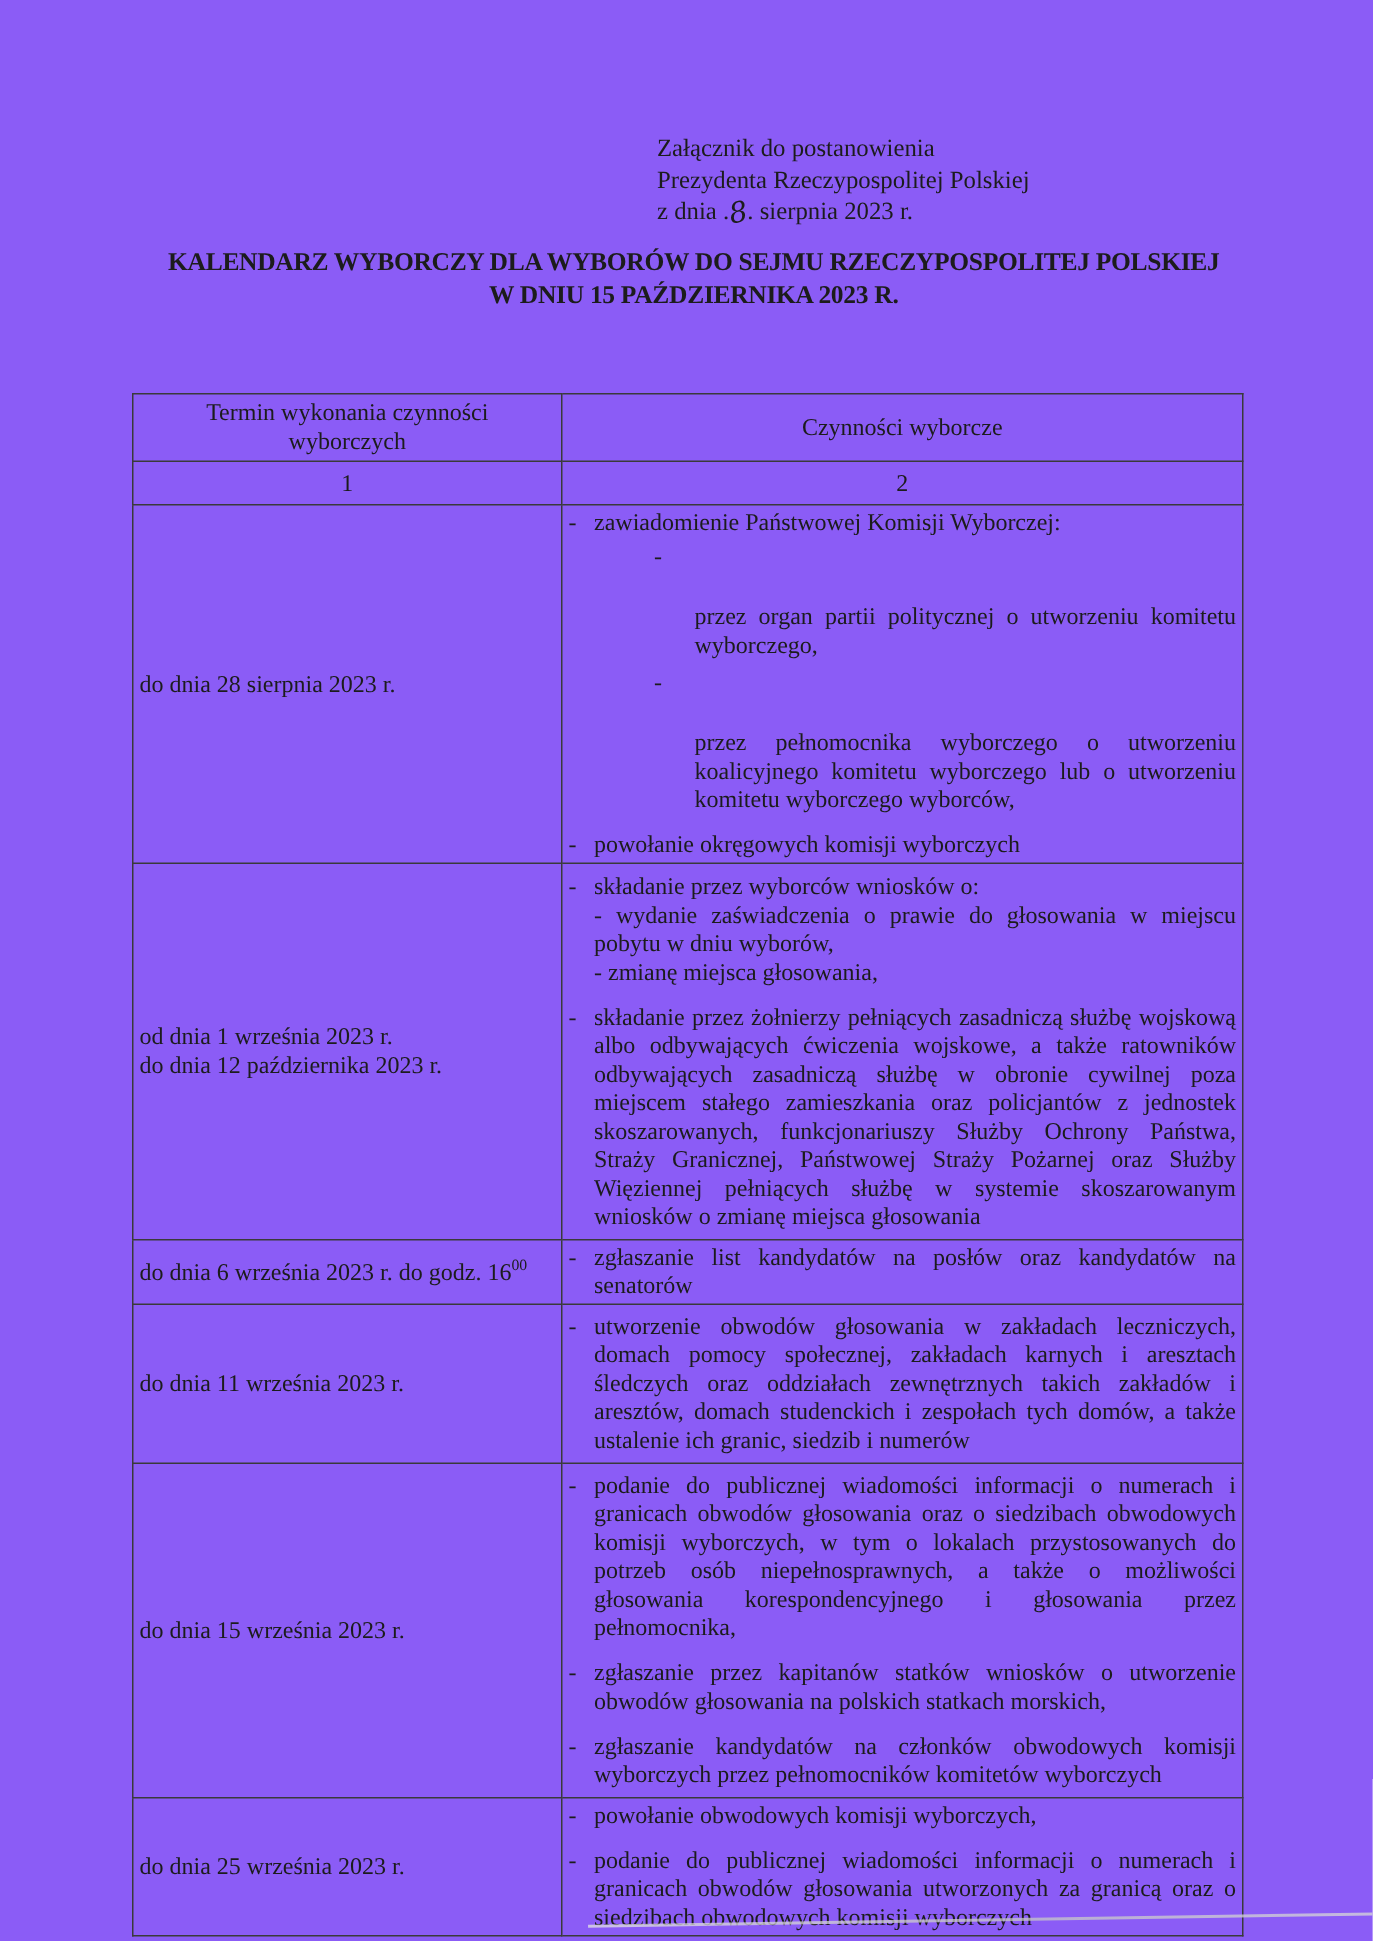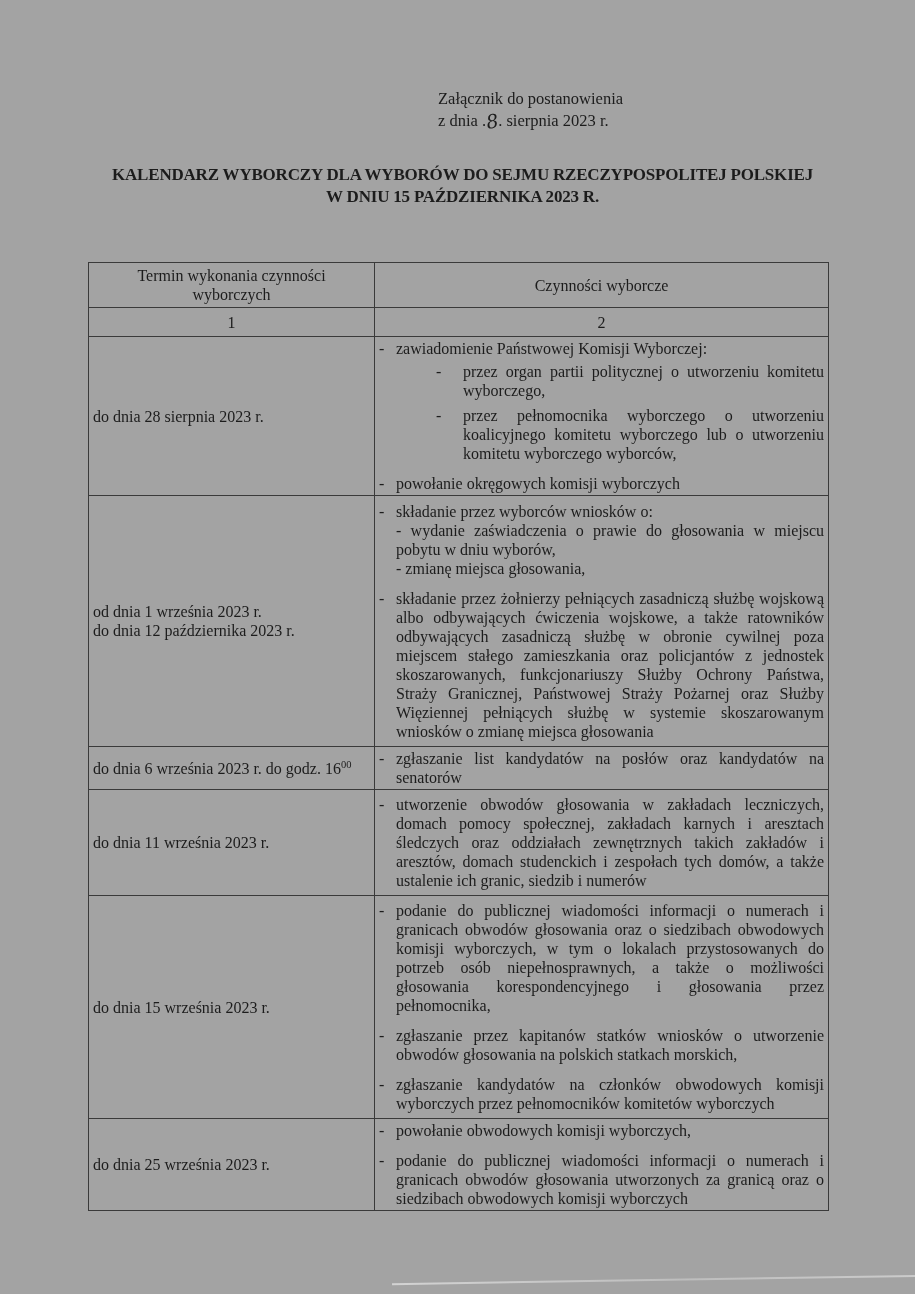--- a/index.html
+++ b/index.html
@@ -4,21 +4,21 @@
 <style>
   html,body{margin:0;padding:0;}
   body{
     width:915px;height:1294px;
     background:#ffffff;
     font-family:"Liberation Serif","DejaVu Serif",serif;
     color:#1c1c1c;
     position:relative;
     overflow:hidden;
   }
-  .page{position:absolute;inset:0;background:#a3a3a3;}
+  .page{position:absolute;inset:0;background:#8b5cf6;}
 
   
   .annex{
     position:absolute;left:438px;top:88px;
     font-size:16.5px;line-height:21px;
   }
   .handwritten{
     display:inline-block;
     font-style:italic;
     font-size:19px;
@@ -67,21 +67,21 @@
   .dash{flex:0 0 17px;text-align:left;}
   .itext{
     flex:1;
     text-align:justify;
     white-space:pre-line;
   }
   .subs{margin:4px 0 0 40px;}
   .subitem{display:flex;margin:0 0 6px 0;}
   .subitem:last-child{margin-bottom:0;}
   .sdash{flex:0 0 27px;}
-  .stext{flex:1;text-align:justify;}
+  .stext{flex:1;text-align:justify;margin-top:40px;}
   sup{font-size:10.5px;line-height:0;vertical-align:super;}
 
   
   tbody.data-rows tr:nth-child(1){height:141px;}
   tbody.data-rows tr:nth-child(2){height:251px;}
   tbody.data-rows tr:nth-child(3){height:42px;}
   tbody.data-rows tr:nth-child(4){height:106px;}
   tbody.data-rows tr:nth-child(5){height:223px;}
   tbody.data-rows tr:nth-child(6){height:86px;}
 
@@ -93,20 +93,21 @@
     opacity:.75;
   }
 </style>
 </head>
 <body>
 
 <div class="page">
 
   <div class="annex">
     <div>Załącznik do postanowienia</div>
+    <div>Prezydenta Rzeczypospolitej Polskiej</div>
     <div><span>z dnia .</span><span class="handwritten">8</span><span>. sierpnia 2023 r.</span></div>
   </div>
 
   <div class="title-block">
     <div>KALENDARZ WYBORCZY DLA WYBORÓW DO SEJMU RZECZYPOSPOLITEJ POLSKIEJ</div>
     <div>W DNIU 15 PAŹDZIERNIKA 2023 R.</div>
   </div>
 
   <table class="cal">
     <colgroup>

